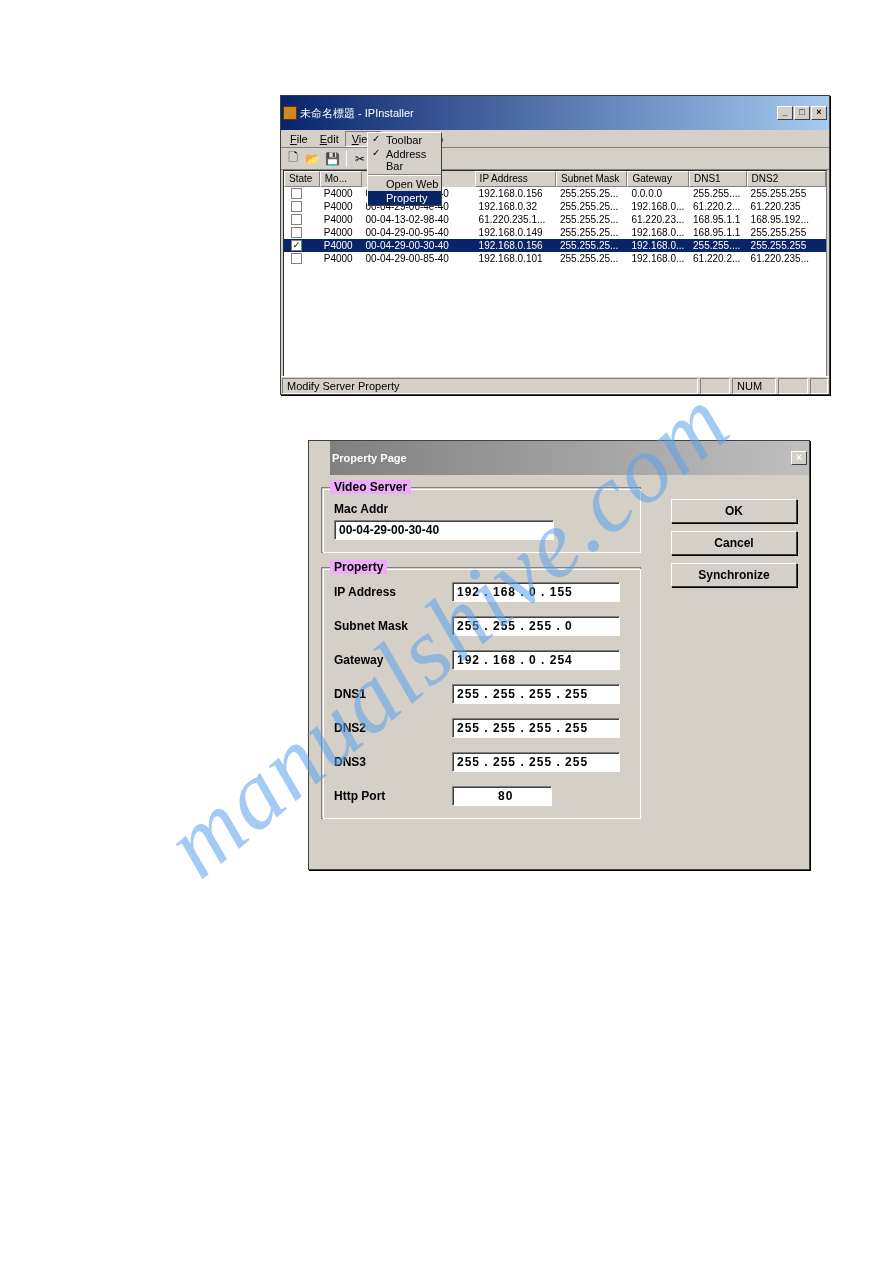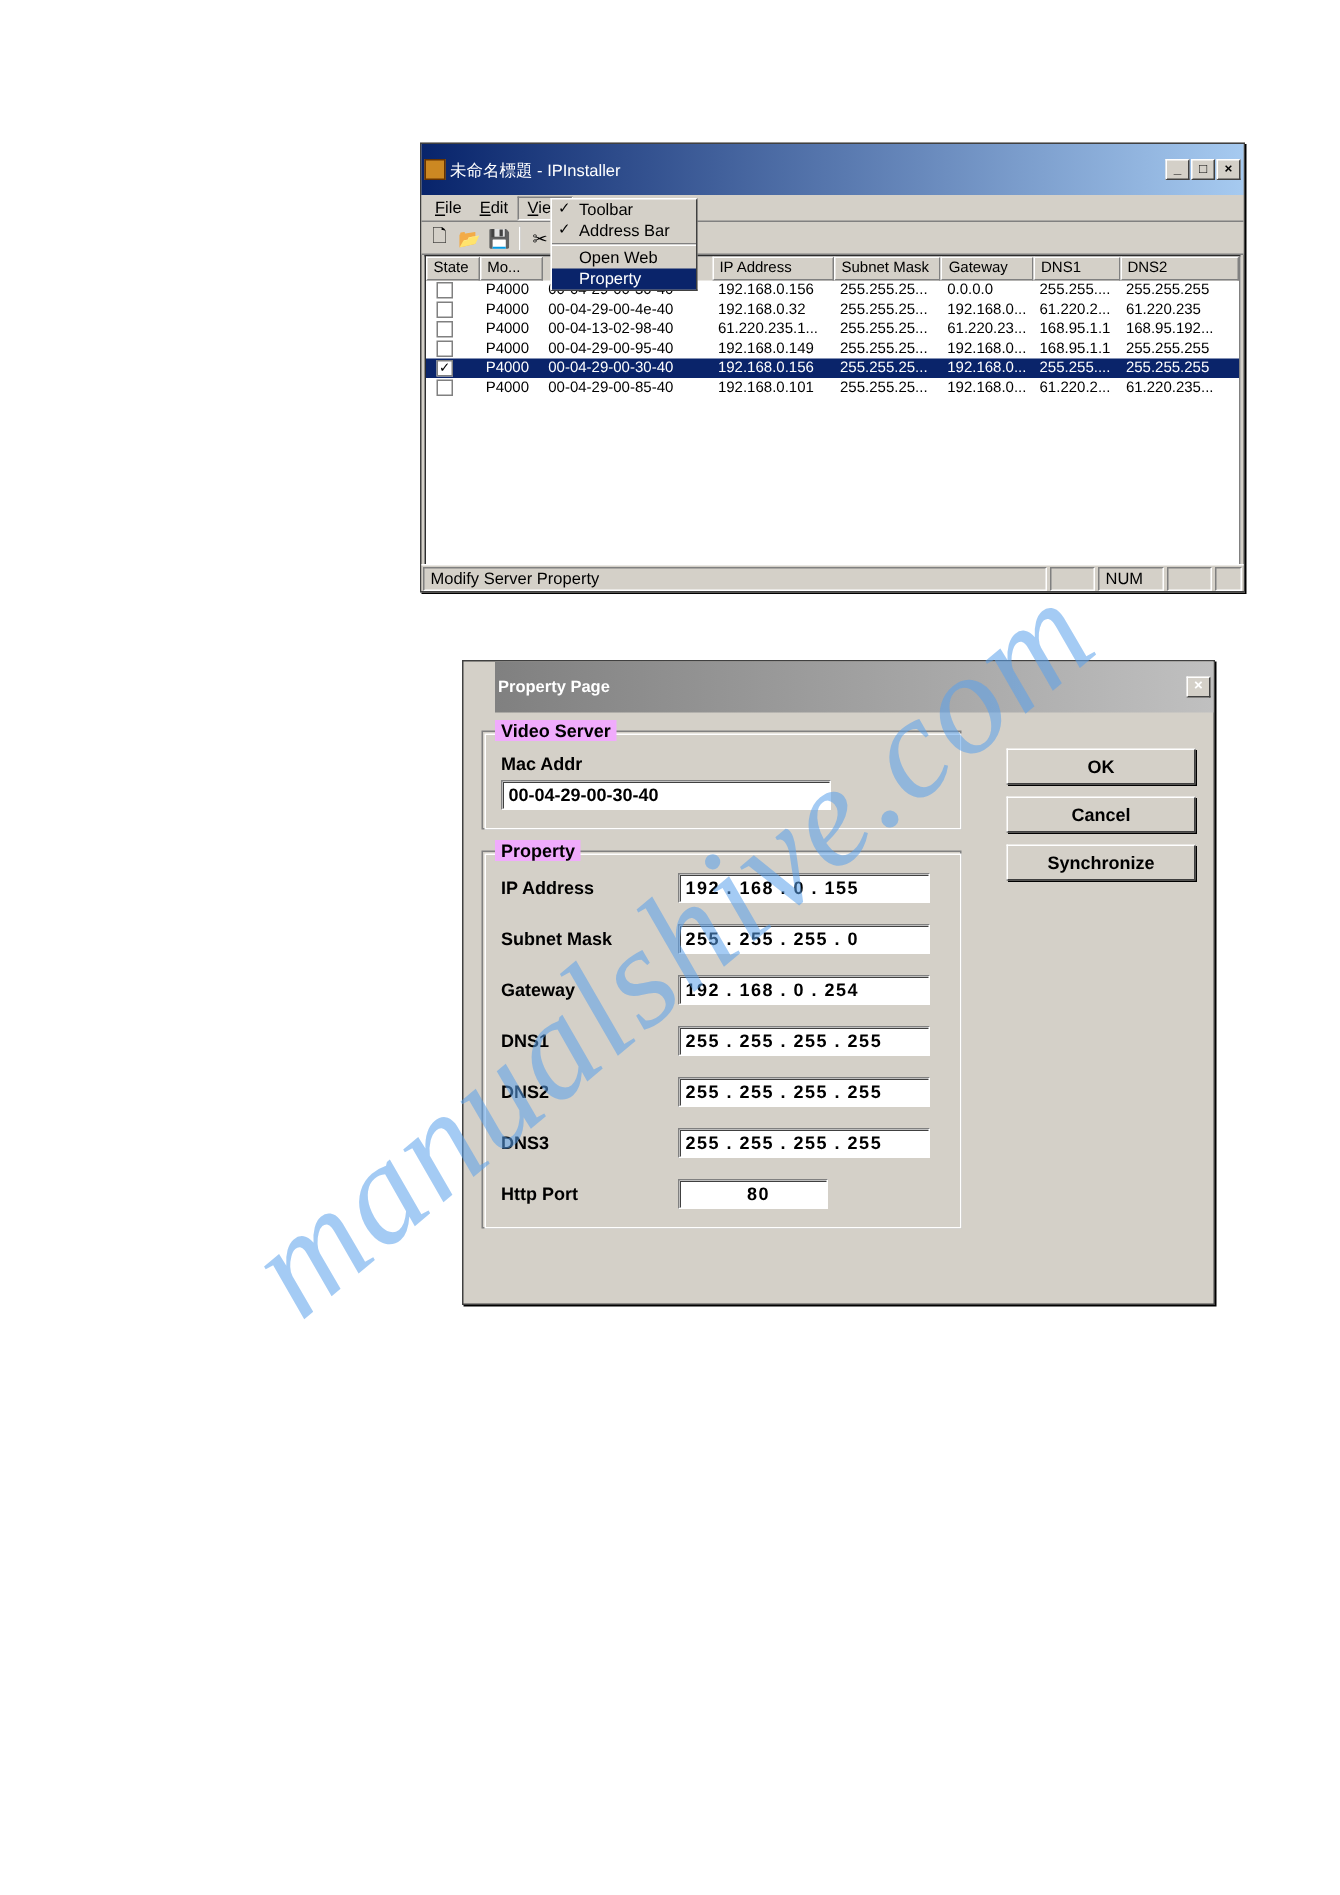--- a/index.html
+++ b/index.html
@@ -21,21 +21,21 @@
   .table-area { position: relative; background: #fff; height: 222px; margin: 0 2px; border: 1px inset #808080; overflow: hidden; }
   .thead { display: flex; background: #d4d0c8; height: 16px; }
   .th { border: 1px solid; border-color: #fff #808080 #808080 #fff; padding: 1px 4px; font-size: 10px; white-space: nowrap; overflow: hidden; }
   .trow { display: flex; height: 13px; font-size: 10px; align-items: center; }
   .trow.sel { background: #0a246a; color: #fff; }
   .td { padding: 0 4px; white-space: nowrap; overflow: hidden; }
   .chk { width: 11px; height: 11px; border: 1px solid #808080; background: #fff; margin: 1px 3px; text-align: center; line-height: 9px; font-size: 9px; color: #000; }
   .col-state { width: 36px; } .col-mo { width: 42px; } .col-mac { width: 114px; } .col-ip { width: 82px; }
   .col-sub { width: 72px; } .col-gw { width: 62px; } .col-dns1 { width: 58px; } .col-dns2 { width: 80px; }
 
-  .dropdown { position: absolute; top: 0; left: 86px; width: 98px; background: #d4d0c8; border: 1px solid; border-color: #fff #404040 #404040 #fff; z-index: 10; }
+  .dropdown { position: absolute; top: 0; left: 86px; width: 75px; background: #d4d0c8; border: 1px solid; border-color: #fff #404040 #404040 #fff; z-index: 10; }
   .dd-item { padding: 1px 2px 1px 18px; font-size: 11px; position: relative; cursor: default; }
   .dd-item.checked::before { content: "✓"; position: absolute; left: 4px; top: 0; font-size: 10px; }
   .dd-sep { height: 0; border-top: 1px solid #808080; border-bottom: 1px solid #fff; margin: 1px 0; }
   .dd-item.hov { background: #0a246a; color: #fff; }
 
   .statusbar { position: absolute; bottom: 0; left: 0; right: 0; height: 18px; background: #d4d0c8; display: flex; border-top: 1px solid #fff; font-size: 11px; }
   .sb-cell { border: 1px solid; border-color: #808080 #fff #fff #808080; height: 16px; padding: 1px 4px; margin: 1px; display: flex; align-items: center; }
   .sb-main { flex: 1; }
   .sb-num { width: 44px; }
   .sb-grip { width: 18px; }

